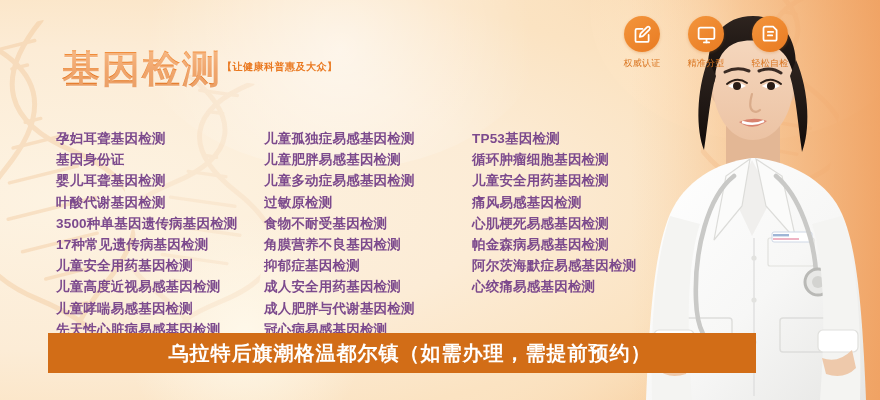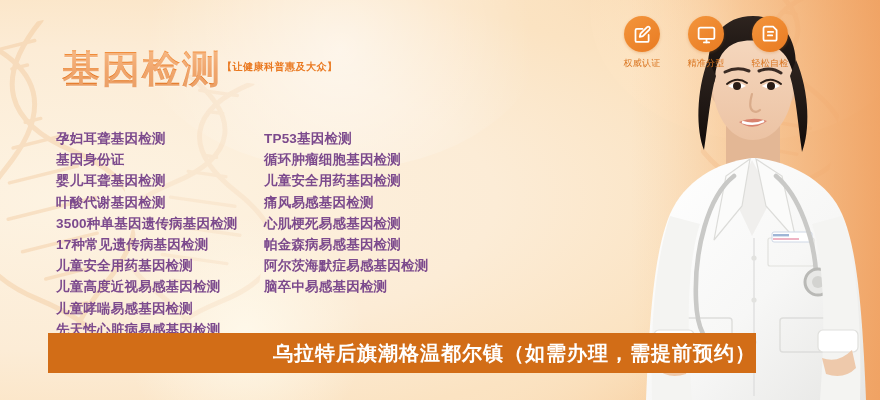--- a/index.html
+++ b/index.html
@@ -142,21 +142,21 @@
   }
 
   
   .banner {
     position:absolute;
     left:48px; bottom:27px;
     width:708px; height:40px;
     background:#d26d17;
     display:flex;
     align-items:center;
-    justify-content:flex-end;
+    justify-content:center;
     padding-left:16px;
   }
   .banner-text {
     font-size:20px;
     font-weight:bold;
     color:#ffffff;
     letter-spacing:1px;
     white-space:nowrap;
   }
 </style>
@@ -378,30 +378,42 @@
       <div class="item">婴儿耳聋基因检测</div>
       <div class="item">叶酸代谢基因检测</div>
       <div class="item">3500种单基因遗传病基因检测</div>
       <div class="item">17种常见遗传病基因检测</div>
       <div class="item">儿童安全用药基因检测</div>
       <div class="item">儿童高度近视易感基因检测</div>
       <div class="item">儿童哮喘易感基因检测</div>
       <div class="item">先天性心脏病易感基因检测</div>
     </div>
 
+    <div class="col">
+      <div class="item">儿童孤独症易感基因检测</div>
+      <div class="item">儿童肥胖易感基因检测</div>
+      <div class="item">儿童多动症易感基因检测</div>
+      <div class="item">过敏原检测</div>
+      <div class="item">食物不耐受基因检测</div>
+      <div class="item">角膜营养不良基因检测</div>
+      <div class="item">抑郁症基因检测</div>
+      <div class="item">成人安全用药基因检测</div>
+      <div class="item">成人肥胖与代谢基因检测</div>
+      <div class="item">冠心病易感基因检测</div>
+    </div>
 
     <div class="col">
       <div class="item">TP53基因检测</div>
       <div class="item">循环肿瘤细胞基因检测</div>
       <div class="item">儿童安全用药基因检测</div>
       <div class="item">痛风易感基因检测</div>
       <div class="item">心肌梗死易感基因检测</div>
       <div class="item">帕金森病易感基因检测</div>
       <div class="item">阿尔茨海默症易感基因检测</div>
-      <div class="item">脑卒中易感基因检测</div>
+      <div class="item">心绞痛易感基因检测</div>
     </div>
 
   </div>
 
   <div class="banner">
     <span class="banner-text">乌拉特后旗潮格温都尔镇（如需办理，需提前预约）</span>
   </div>
 
 </div>
 

